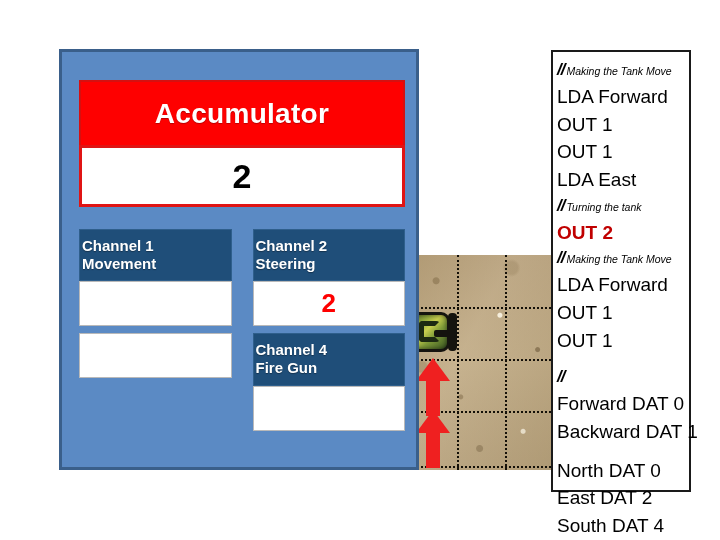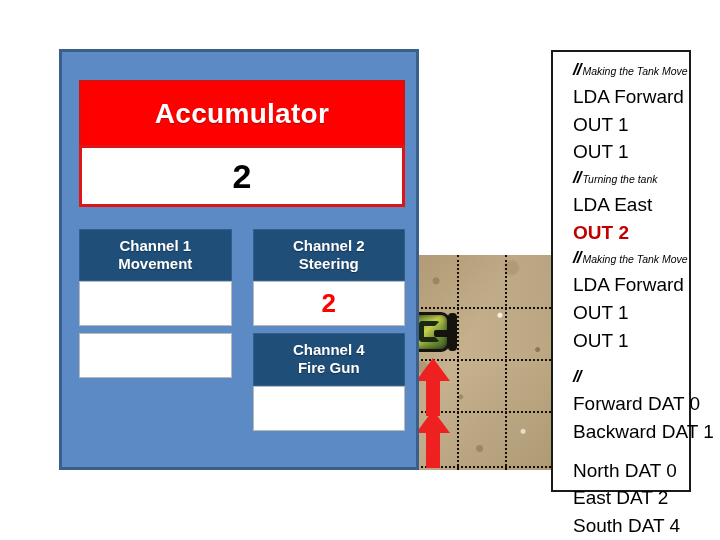--- a/index.html
+++ b/index.html
@@ -189,21 +189,21 @@
   .channel {
     width: 100%;
   }
   .ch-header {
     background: #1f4e79;
     border: 1px solid #2f5f8c;
     box-sizing: border-box;
     color: #ffffff;
     font-size: 15px;
     font-weight: bold;
-    text-align: center;
+    text-align: left;
     padding: 7px 2px 8px 2px;
     line-height: 1.18;
     text-shadow: 0 1px 1px rgba(0,0,0,0.35);
   }
   .ch-header .l2 { display: block; }
   .ch-value {
     background: #ffffff;
     border: 1px solid #b9b9b9;
     box-sizing: border-box;
     height: 45px;
@@ -218,21 +218,21 @@
   
   #code-panel {
     position: absolute;
     left: 551px;
     top: 50px;
     width: 140px;
     height: 442px;
     background: #ffffff;
     border: 2px solid #1a1a1a;
     box-sizing: border-box;
-    padding: 6px 0 0 20px;
+    padding: 6px 0 0 4px;
   }
   .code-line {
     font-size: 19px;
     color: #000000;
     line-height: 1.46;
     white-space: nowrap;
   }
   .code-line.comment {
     font-size: 10.5px;
     font-style: italic;
@@ -322,22 +322,22 @@
       </div>
 
     </div>
   </div>
 
   <div id="code-panel">
       <div class="code-line comment"><span class="slashes">//</span><span>Making the Tank Move</span></div>
       <div class="code-line">LDA Forward</div>
       <div class="code-line">OUT 1</div>
       <div class="code-line">OUT 1</div>
+      <div class="code-line">LDA East</div>
       <div class="code-line comment"><span class="slashes">//</span><span>Turning the tank</span></div>
-      <div class="code-line">LDA East</div>
       <div class="code-line highlight">OUT 2</div>
       <div class="code-line comment"><span class="slashes">//</span><span>Making the Tank Move</span></div>
       <div class="code-line">LDA Forward</div>
       <div class="code-line">OUT 1</div>
       <div class="code-line">OUT 1</div>
       <div class="code-line blank"></div>
       <div class="code-line comment"><span class="slashes">//</span><span></span></div>
       <div class="code-line">Forward DAT 0</div>
       <div class="code-line">Backward DAT 1</div>
       <div class="code-line blank"></div>

